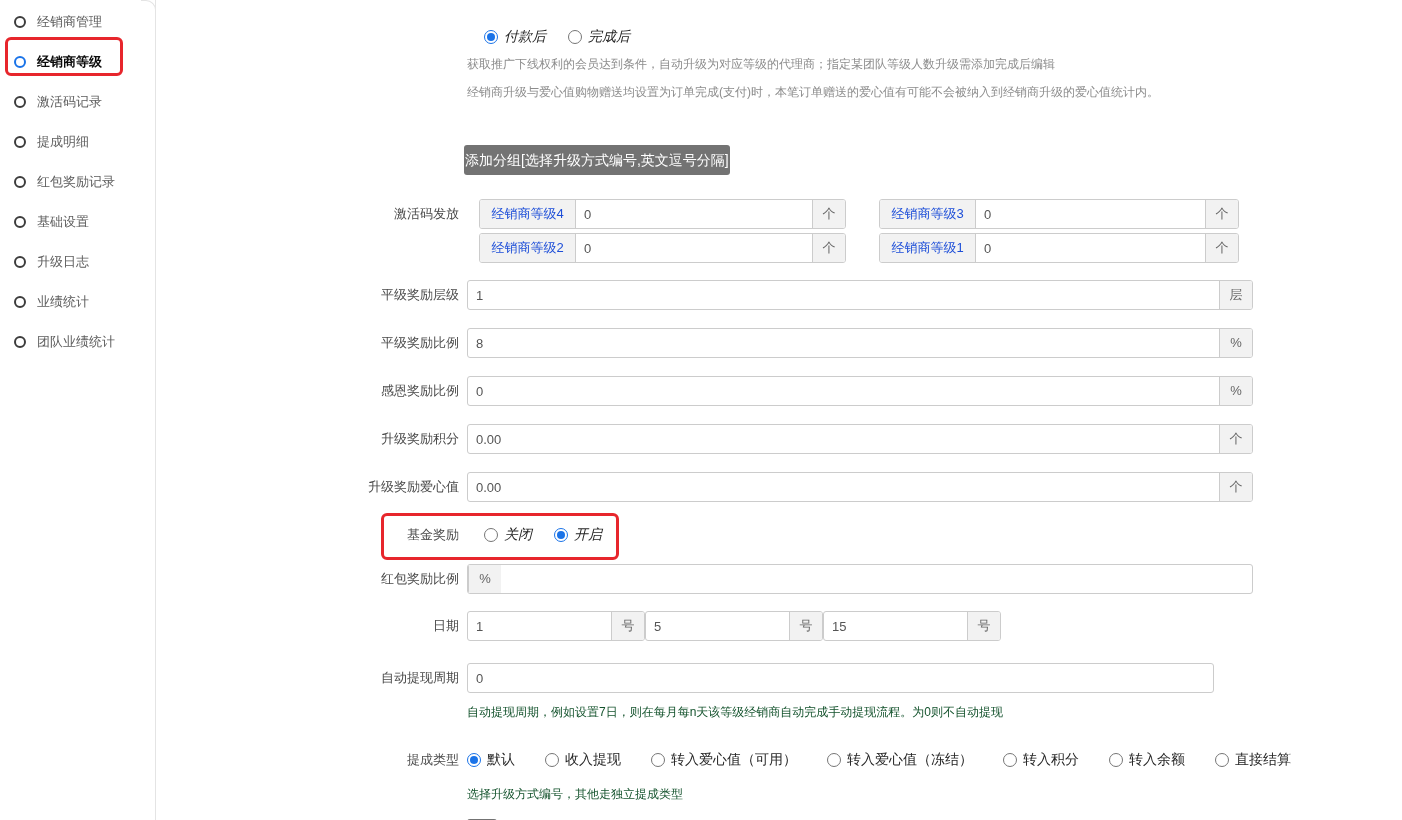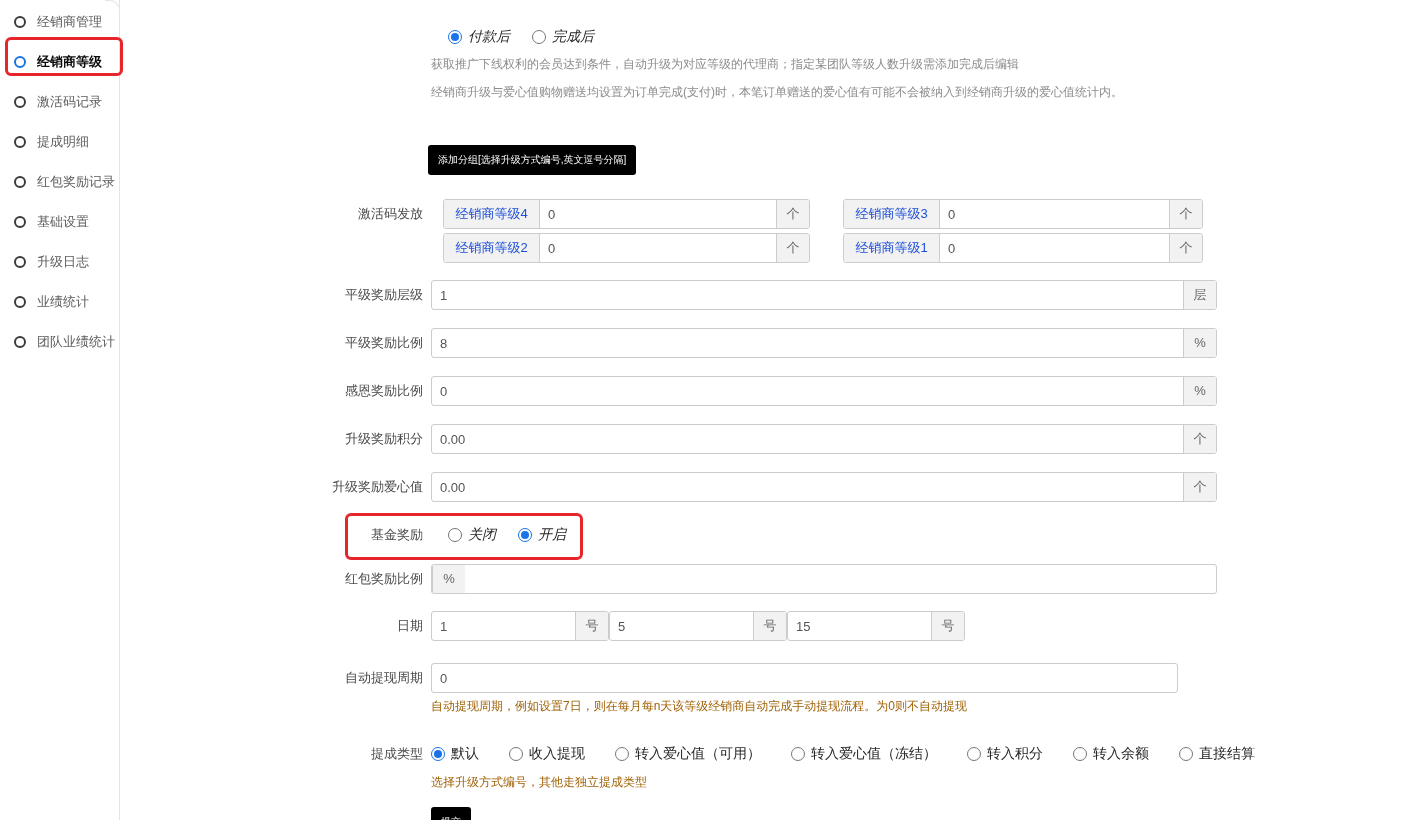--- a/index.html
+++ b/index.html
@@ -1,21 +1,21 @@
 <!DOCTYPE html>
 <html><head>
 <meta charset="utf-8">
 <style>
   * { box-sizing: border-box; margin: 0; padding: 0; }
   html,body { width:1402px; height:820px; overflow:hidden; background:#fff;
     font-family:"Liberation Sans","DejaVu Sans",sans-serif; }
   .app { display:flex; width:1402px; height:820px; }
 
   
-  .sidebar { width:120px; flex-shrink:0; position:relative; background:#fff;
+  .sidebar { width:156px; flex-shrink:0; position:relative; background:#fff;
     border-right:1px solid #e4e4e4; padding-top:2px; }
   .sidebar::before { content:""; position:absolute; top:0; right:-1px; width:14px; height:14px;
     border-top:1px solid #e4e4e4; border-right:1px solid #e4e4e4; border-top-right-radius:10px; background:#fff; }
   .side-item { display:flex; align-items:center; gap:11px; height:40px; padding-left:14px;
     color:#5c5c5c; font-size:13px; cursor:pointer; position:relative; z-index:1; }
   .circle-icon { width:12px; height:12px; border:2px solid #3c3c3c; border-radius:50%; flex-shrink:0; background:#fff; }
   .side-item.active { color:#0a0a0a; font-weight:bold; }
   .side-item.active .circle-icon { border-color:#1a73e8; }
 
   .annotation-box { position:absolute; border:3px solid #e7262c; border-radius:6px;
@@ -39,22 +39,22 @@
   .radio.checked::after { content:""; position:absolute; inset:2px; border-radius:50%; background:#1a73e8; }
 
   .timing-row { margin-bottom:11px; }
   .timing-row .radios { height:17px; }
 
   .help-row { margin-bottom:13px; }
   .help-row.last { margin-bottom:46px; }
   .help-text { font-size:12px; color:#8c8c8c; line-height:14px; padding-top:1px; }
 
   
-  .btn-green { display:inline-block; background:#000000; color:#fff; border:none;
-    border-radius:3px; font-size:10px; padding:7px 10px; cursor:pointer;
+  .btn-green { display:inline-block; background:#737373; color:#fff; border:none;
+    border-radius:3px; font-size:14px; padding:7px 1px; cursor:pointer;
     font-family:"Liberation Sans","DejaVu Sans",sans-serif; line-height:16px; }
   .button-row { margin-bottom:24px; }
   .button-row .row-control { margin-left:-3px; }
 
   
   input.text { border:none; outline:none; padding:0 8px; font-size:13px; color:#555;
     min-width:0; background:transparent; height:100%; width:100%;
     font-family:"Liberation Sans","DejaVu Sans",sans-serif; }
   .igroup, .field-group, .date-group { display:flex; align-items:stretch; height:30px;
     border:1px solid #ccc; border-radius:3px; background:#fff; overflow:hidden; }
@@ -76,21 +76,21 @@
   .redpacket-row { margin-bottom:17px; }
 
   .date-row { margin-bottom:22px; }
   .date-list { display:flex; }
   .date-group { width:178px; }
 
   .withdraw-row { margin-bottom:26px; }
   .plain-input { width:747px; height:30px; border:1px solid #ccc; border-radius:3px;
     padding:0 8px; font-size:13px; color:#555; outline:none;
     font-family:"Liberation Sans","DejaVu Sans",sans-serif; }
-  .under-help { font-size:12px; color:#a16207; margin-top:6px; line-height:14px; }
+  .under-help { font-size:12px; color:#14532d; margin-top:12px; line-height:14px; }
 
   .commission-row { margin-bottom:18px; }
   .commission-radios { display:flex; align-items:center; gap:30px; height:30px; flex-wrap:nowrap; }
   .commission-radios .radio-opt { font-size:14px; }
 
   .submit-row { margin-bottom:0; }
 </style>
 </head>
 <body>
 

